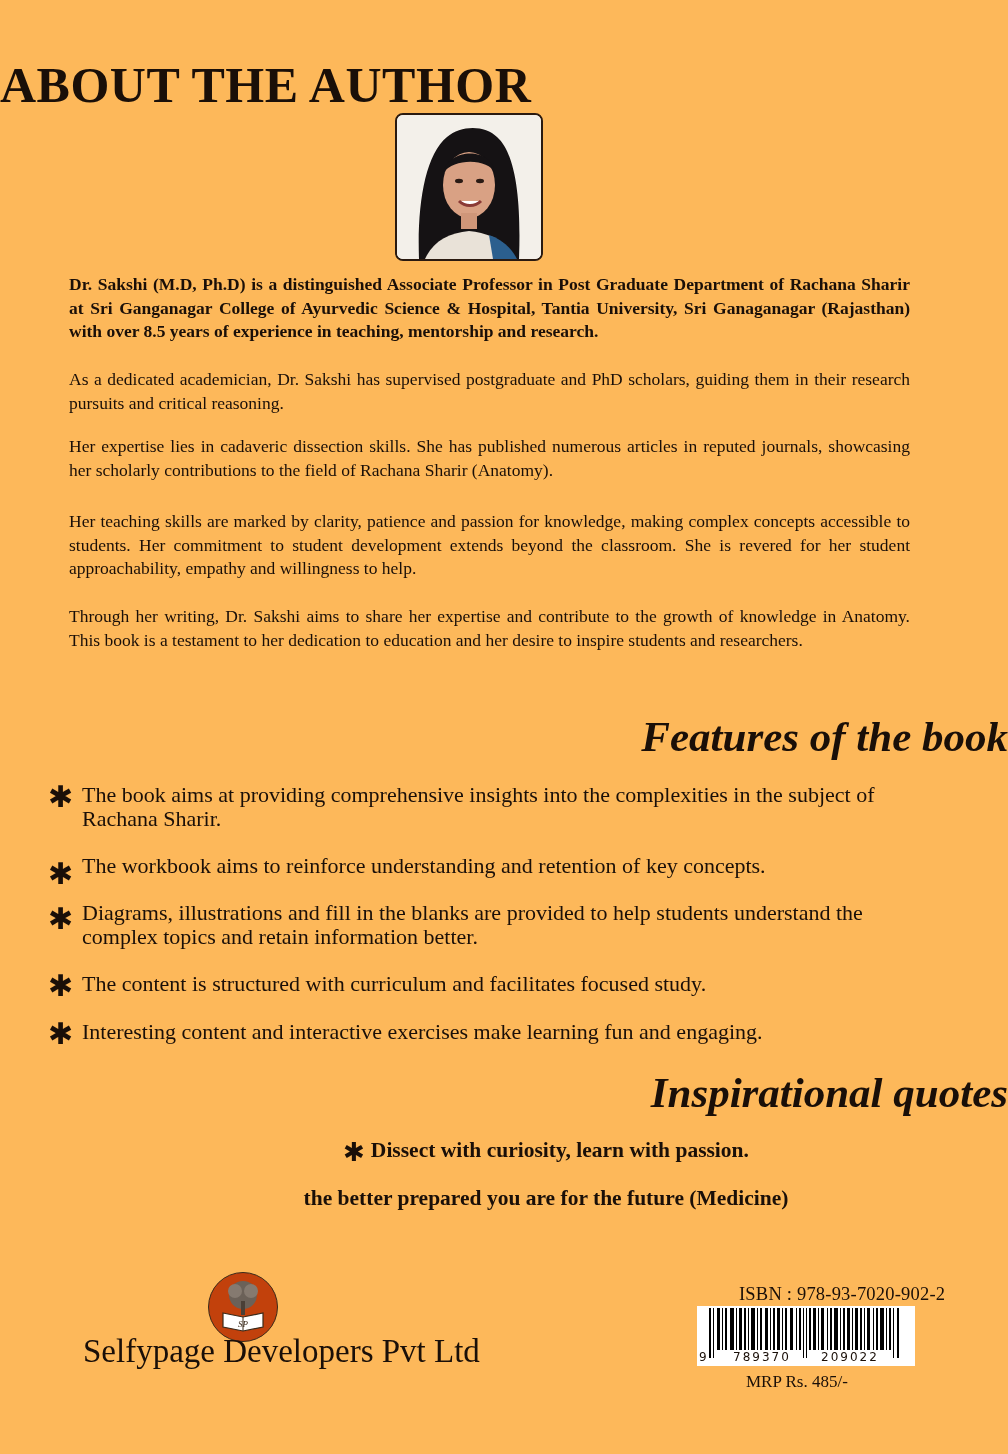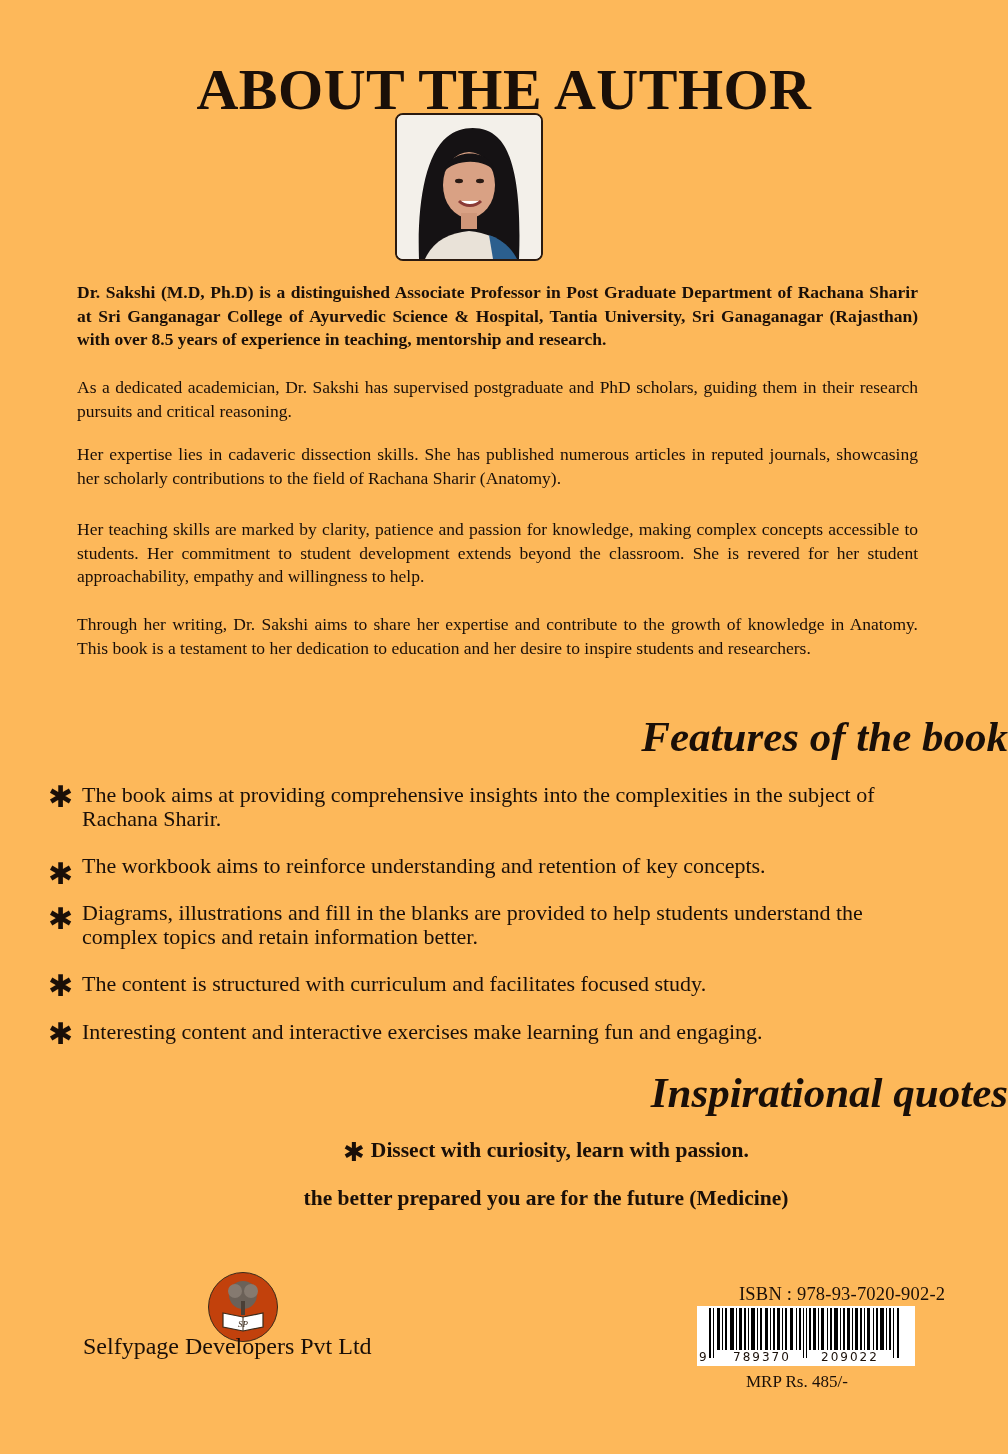--- a/index.html
+++ b/index.html
@@ -5,31 +5,31 @@
   html, body { margin: 0; padding: 0; }
   body {
     width: 1008px; height: 1454px; overflow: hidden;
     background: #FDB85A;
     font-family: "Liberation Serif", "DejaVu Serif", serif;
     color: #1a0f08;
     position: relative;
   }
   .title {
     position: absolute; top: 56px; left: 0; width: 1008px;
-    text-align: center; font-weight: bold; font-size: 58px; letter-spacing: 0.5px;
+    text-align: left; font-weight: bold; font-size: 50px; letter-spacing: 0.5px;
     margin: 0;
   }
   .photo {
     position: absolute; left: 395px; top: 113px; width: 144px; height: 144px;
     border: 2px solid #2a1a10; border-radius: 8px; overflow: hidden;
     background: #f4f1ec;
   }
   .bio {
     position: absolute; left: 69px; width: 841px; font-size: 17.5px; line-height: 23.6px;
-    text-align: justify; margin: 8px;
+    text-align: justify; margin: 0;
   }
   .bio.bold { font-weight: bold; }
   .section-head {
     position: absolute; left: 0; width: 1008px; text-align: right;
     font-style: italic; font-weight: bold; font-size: 43px; margin: 0;
   }
   .feature {
     position: absolute; left: 48px; width: 860px; display: flex; align-items: flex-start;
     font-size: 22px; line-height: 24px;
   }
@@ -40,21 +40,21 @@
   .quote {
     position: absolute; left: 0; width: 1008px; text-align: center;
     font-weight: bold; font-size: 21.5px; line-height: 24px; padding-left: 42px;
   }
   .quote .star { display: inline-block; width: auto; font-size: 26px; margin-right: 6px; vertical-align: -4px; }
   .publisher-logo {
     position: absolute; left: 208px; top: 1272px; width: 68px; height: 68px;
     border-radius: 50%; border: 1.5px solid #3a2a1a; background: #c2410c;
   }
   .publisher-name {
-    position: absolute; left: 83px; top: 1333px; font-size: 24px;
+    position: absolute; left: 83px; top: 1333px; font-size: 33px;
   }
   .isbn-label { position: absolute; left: 695px; top: 1284px; font-size: 18.5px; letter-spacing: 0.2px; margin-left: 44px; }
   .barcode {
     position: absolute; left: 697px; top: 1306px; width: 218px; height: 60px; background: #fff;
   }
   .mrp { position: absolute; left: 746px; top: 1372px; font-size: 17px; text-align: center; }
 </style>
 </head>
 <body>
 

